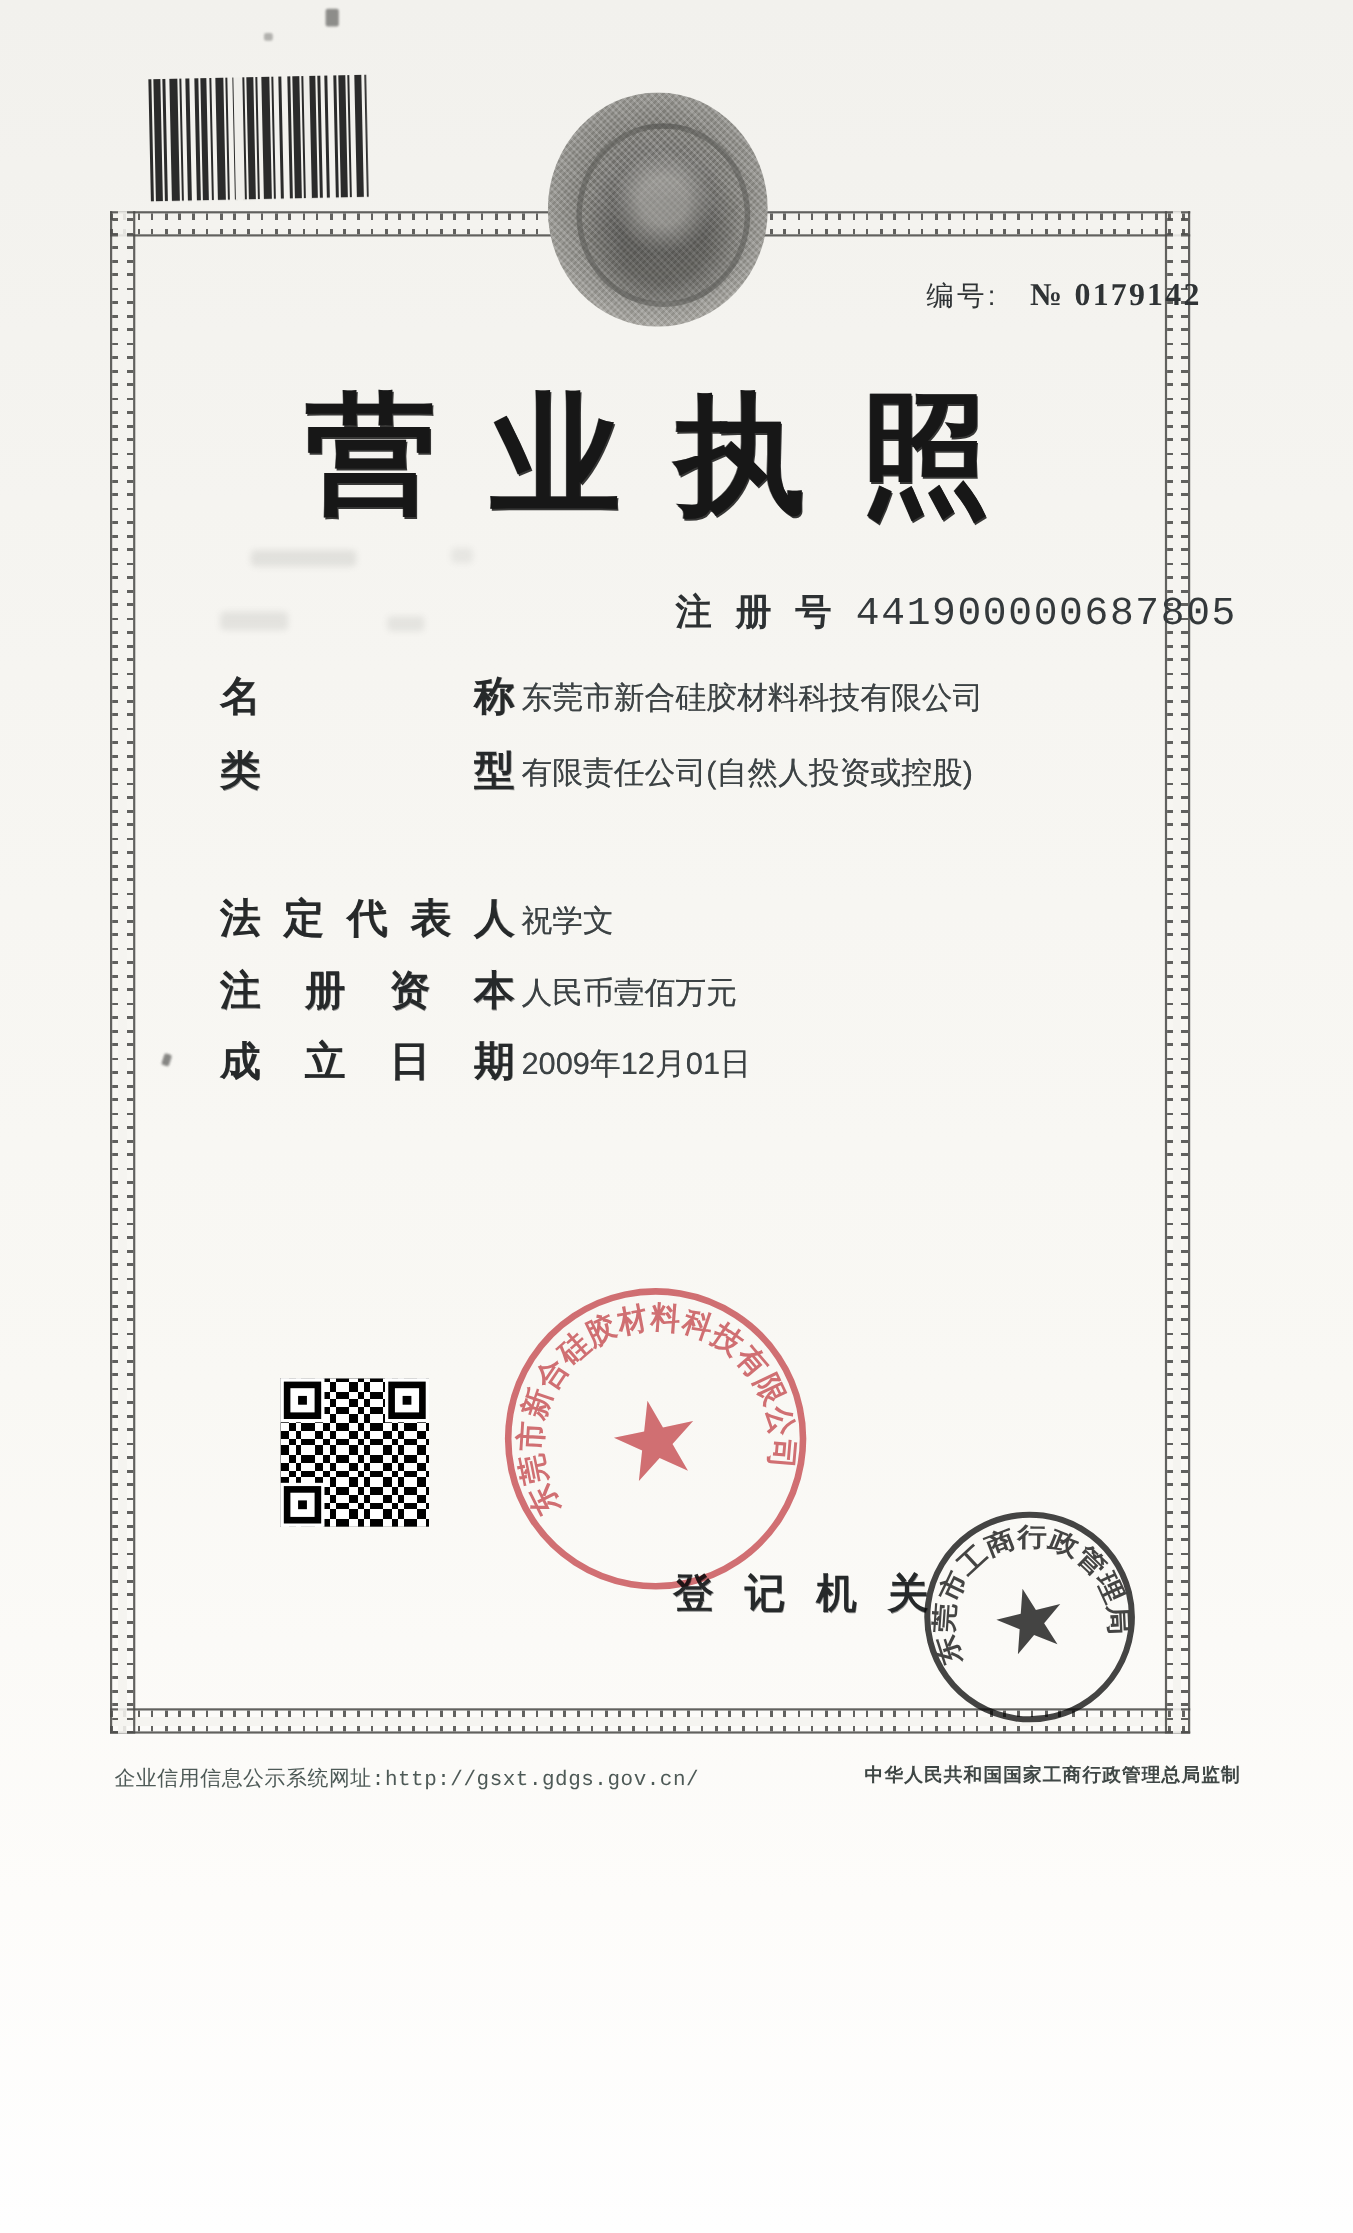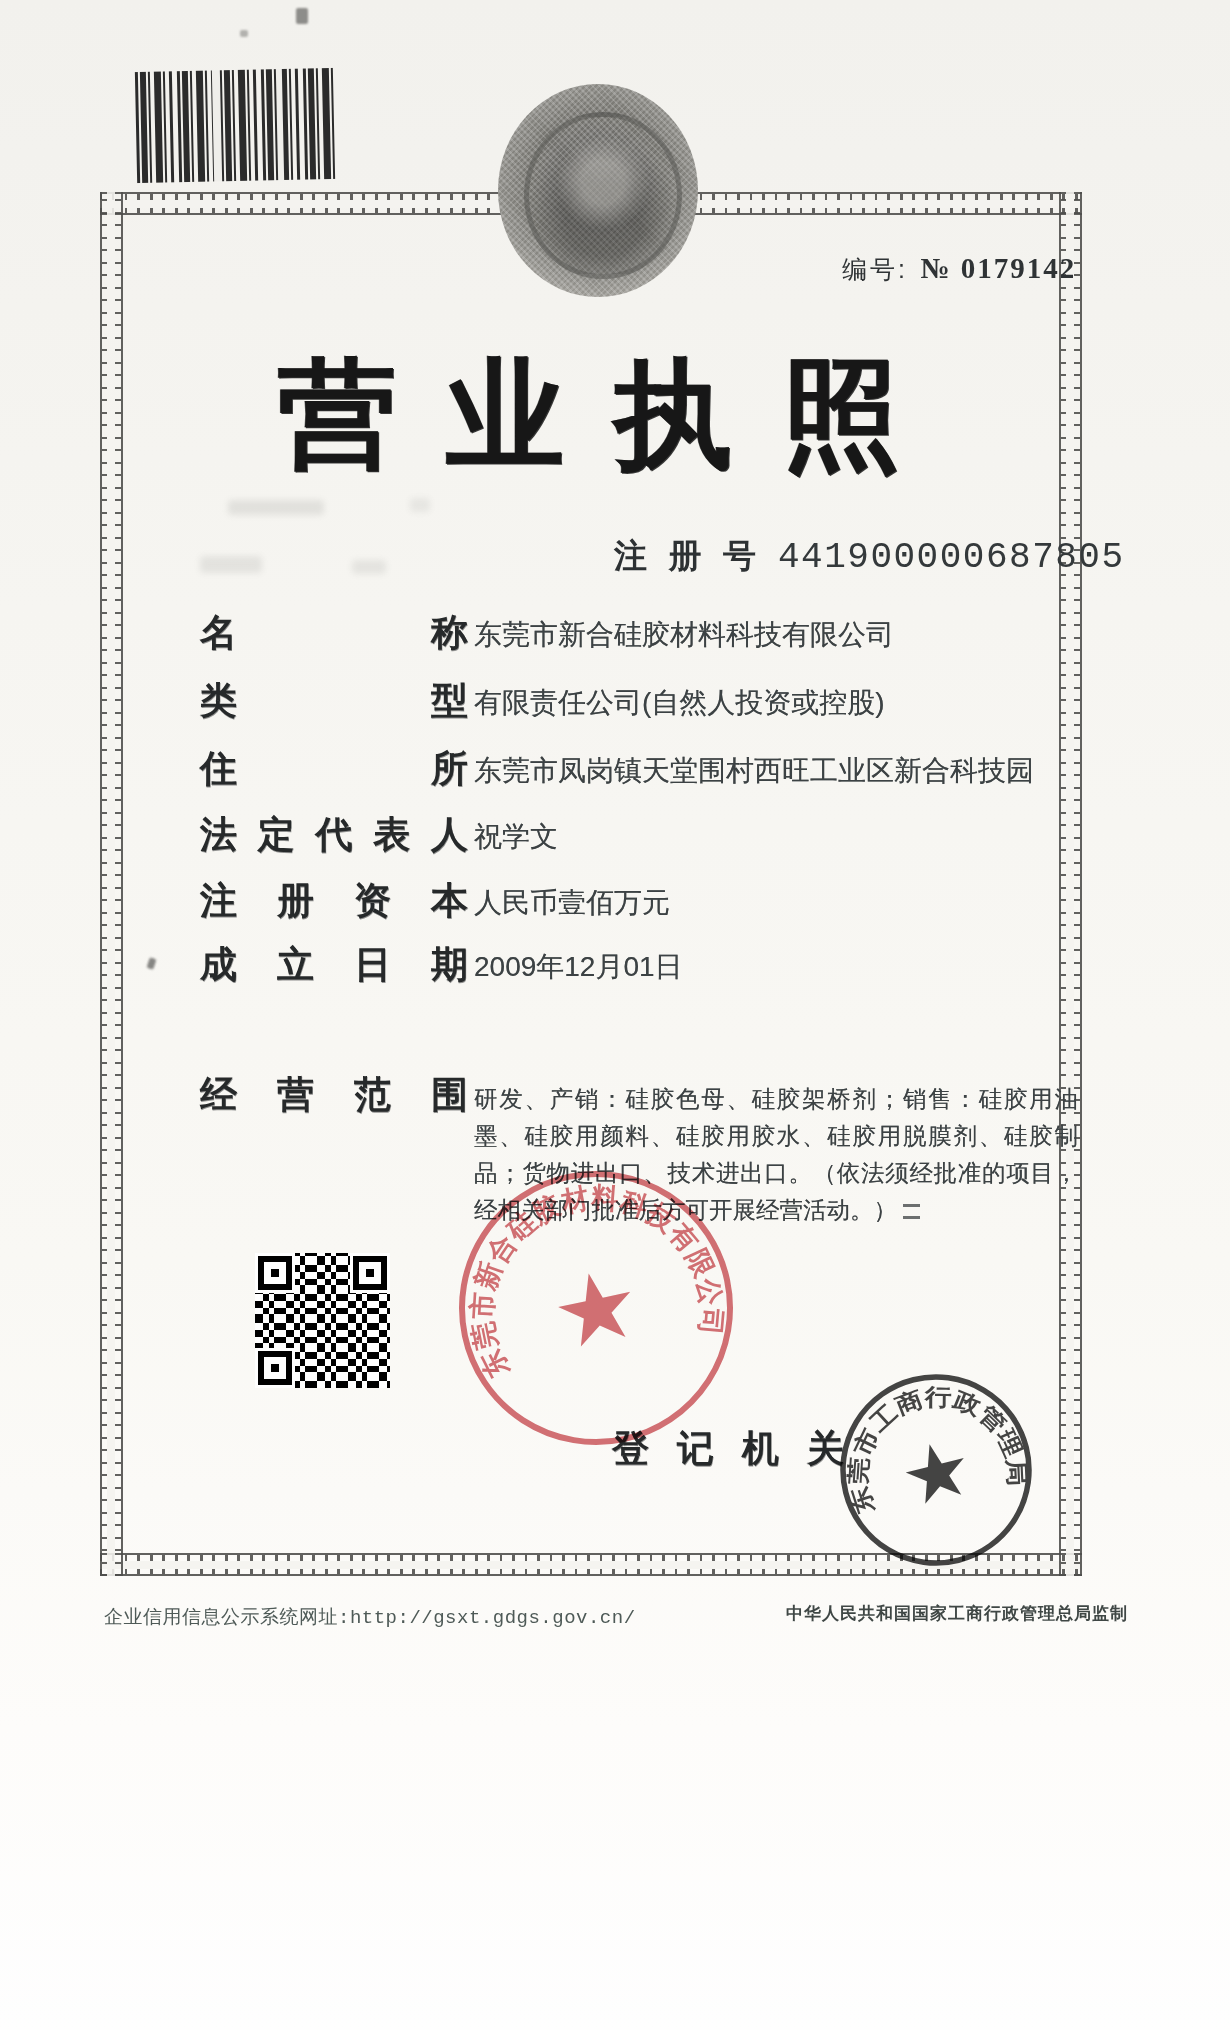--- a/index.html
+++ b/index.html
@@ -69,21 +69,21 @@
   .strip.v{
     width:23px;border-left:2px solid #4d4d4b;border-right:2px solid #4d4d4b;
     background-image:
       repeating-linear-gradient(90deg, rgba(0,0,0,0) 0 5px, #f5f4f0 5px 13px, rgba(0,0,0,0) 13px 19px),
       repeating-linear-gradient(0deg, #4d4d4b 0 2.5px, rgba(0,0,0,0) 2.5px 12px, #4d4d4b 12px 14.5px, rgba(0,0,0,0) 14.5px 25px);
   }
 
   
   .serial{position:absolute;left:842px;top:252px;z-index:2;white-space:nowrap;color:#2f3335;}
   .serial .lab{font-size:25px;letter-spacing:3px;}
-  .serial .val{font-size:29px;font-weight:700;font-family:"Liberation Serif",serif;margin-left:8px;letter-spacing:2px;}
+  .serial .val{font-size:29px;font-weight:700;font-family:"Liberation Serif",serif;margin-left:24px;letter-spacing:2px;}
 
   .title{
     position:absolute;left:278px;top:348px;margin:0;z-index:2;
     font-size:118px;line-height:1.12;font-weight:900;color:#171717;
     letter-spacing:50px;white-space:nowrap;
     text-shadow:1px 1px 0 rgba(20,20,20,.85), -0.5px 0 0 rgba(20,20,20,.6);
     font-family:"Liberation Sans",sans-serif;
   }
 
   .regno{position:absolute;left:614px;top:534px;z-index:2;display:flex;align-items:baseline;color:#2d3133;}
@@ -190,39 +190,31 @@
   </div>
 
   <div class="row" style="top:610px">
     <span class="flabel">名称</span>
     <span class="fvalue">东莞市新合硅胶材料科技有限公司</span>
   </div>
   <div class="row" style="top:678px">
     <span class="flabel">类型</span>
     <span class="fvalue">有限责任公司(自然人投资或控股)</span>
   </div>
-  <div class="row" style="top:746px">
-    <span class="flabel">住所</span>
-    <span class="fvalue">东莞市凤岗镇天堂围村西旺工业区新合科技园</span>
-  </div>
   <div class="row" style="top:812px">
     <span class="flabel">法定代表人</span>
     <span class="fvalue">祝学文</span>
   </div>
   <div class="row" style="top:878px">
     <span class="flabel">注册资本</span>
     <span class="fvalue">人民币壹佰万元</span>
   </div>
   <div class="row" style="top:942px">
     <span class="flabel">成立日期</span>
     <span class="fvalue">2009年12月01日</span>
-  </div>
-  <div class="row" style="top:1072px">
-    <span class="flabel">经营范围</span>
-    <span class="fvalue scope"><span>研发、产销：硅胶色母、硅胶架桥剂；销售：硅胶用油墨、硅胶用颜料、硅胶用胶水、硅胶用脱膜剂、硅胶制品；货物进出口、技术进出口。（依法须经批准的项目，经相关部门批准后方可开展经营活动。）</span><span class="scope-end-mark"></span></span>
   </div>
 
   <div class="qr">
     <div class="finder tl"></div>
     <div class="finder tr"></div>
     <div class="finder bl"></div>
   </div>
 
   <svg class="seal company" viewBox="0 0 288 288">
     <defs>

